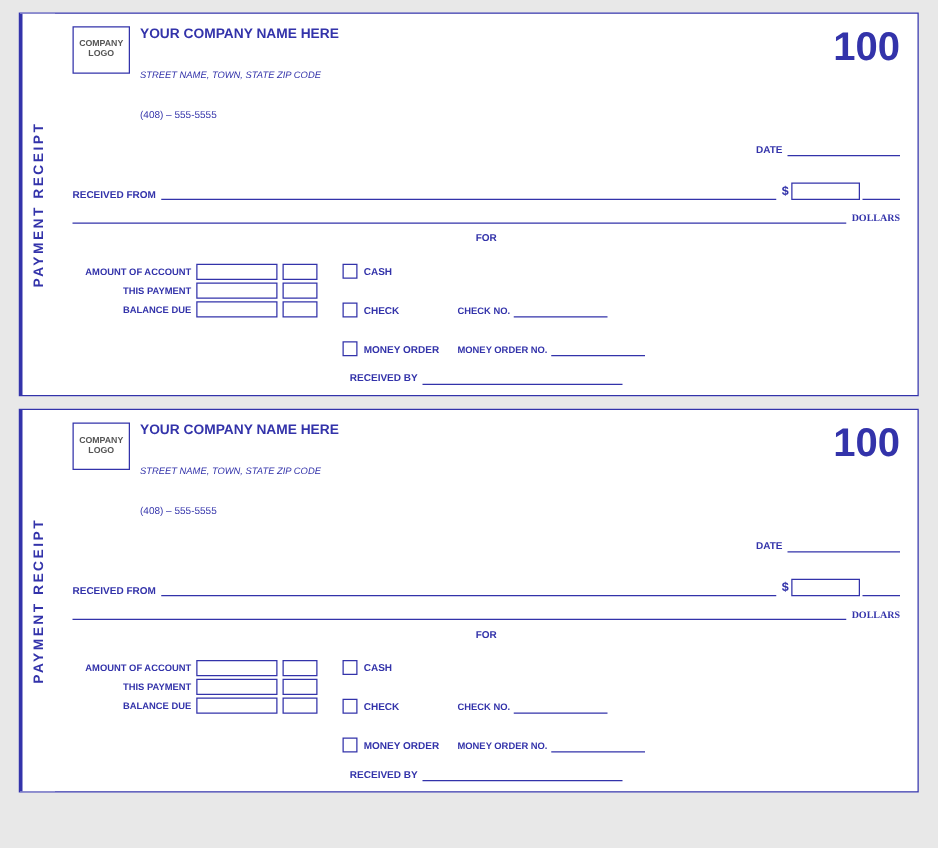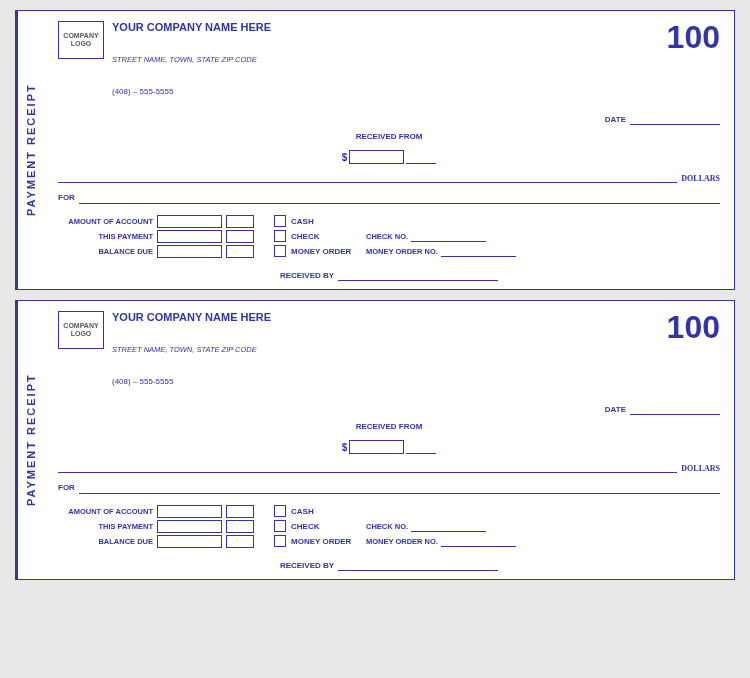--- a/index.html
+++ b/index.html
@@ -131,24 +131,24 @@
     }
 
     .date-line {
       width: 90px;
       height: 12px;
     }
 
     
     .received-row {
       display: flex;
-      flex-direction: column;
-      align-items: center;
+      flex-direction: row;
+      align-items: flex-end;
       gap: 4px;
-      margin-top: 2px;
+      margin-top: 16px;
     }
 
     .received-line {
       flex: 1;
       border-bottom: 1px solid #3333aa;
       height: 14px;
     }
 
     .dollar-section {
       display: flex;
@@ -193,21 +193,21 @@
 
     .dollars-label {
       color: #3333aa;
       font-size: 8px;
       font-weight: bold;
     }
 
     
     .for-row {
       display: flex;
-      flex-direction: row;
+      flex-direction: column;
       align-items: center;
       gap: 4px;
       margin-top: 2px;
     }
 
     .for-line {
       flex: 1;
       border-bottom: 1px solid #3333aa;
       height: 14px;
     }
@@ -251,21 +251,21 @@
     .amount-field2 {
       border: 1px solid #3333aa;
       width: 28px;
       height: 13px;
     }
 
     
     .payment-types {
       display: flex;
       flex-direction: column;
-      gap: 3px;
+      gap: 19px;
     }
 
     .payment-row {
       display: flex;
       flex-direction: row;
       align-items: center;
       gap: 5px;
     }
 
     .payment-checkbox {

